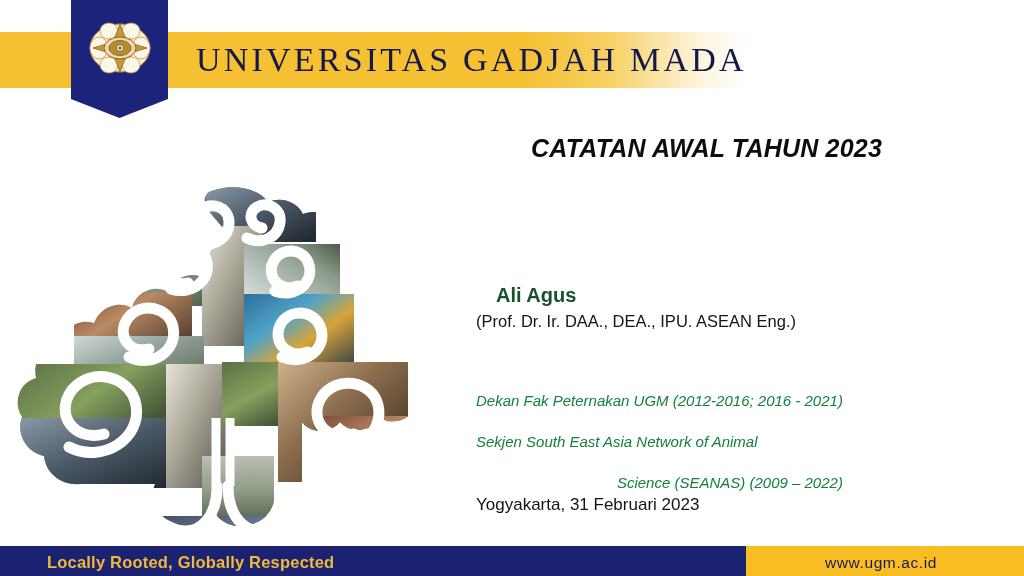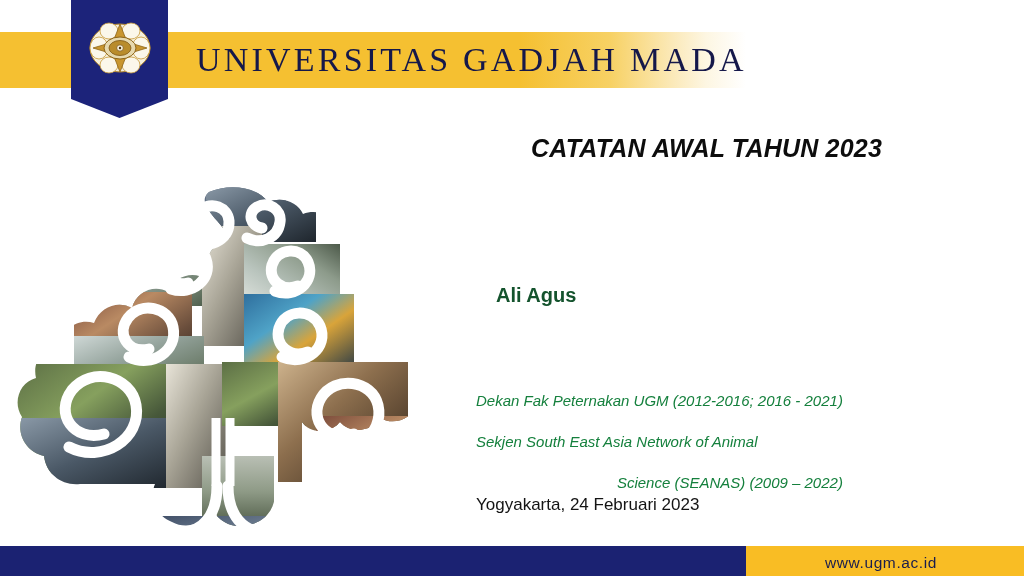--- a/index.html
+++ b/index.html
@@ -287,26 +287,28 @@
         <path d="M214,232 L214,300"></path>
       </g>
     </svg>
   </div>
 
   <div class="deck-title">
     <div>CATATAN AWAL TAHUN 2023</div>
   </div>
 
   <div class="speaker-name">Ali Agus</div>
+  <div class="speaker-creds">(Prof. Dr. Ir. DAA., DEA., IPU. ASEAN Eng.)</div>
 
   <div class="affiliations">
     <div>Dekan Fak Peternakan UGM (2012-2016; 2016 - 2021)</div>
     <div>Sekjen South East Asia Network of Animal</div>
     <div class="indented">Science (SEANAS) (2009 – 2022)</div>
   </div>
 
-  <div class="event-place">Yogyakarta, 24 Februari 2023</div>
+  <div class="event-place">Yogyakarta, 31 Februari 2023</div>
 
   <div class="footer-left"></div>
   <div class="footer-right"></div>
+  <div class="footer-tagline">Locally Rooted, Globally Respected</div>
   <div class="footer-url">www.ugm.ac.id</div>
 
 </div>
 
 </body></html>

